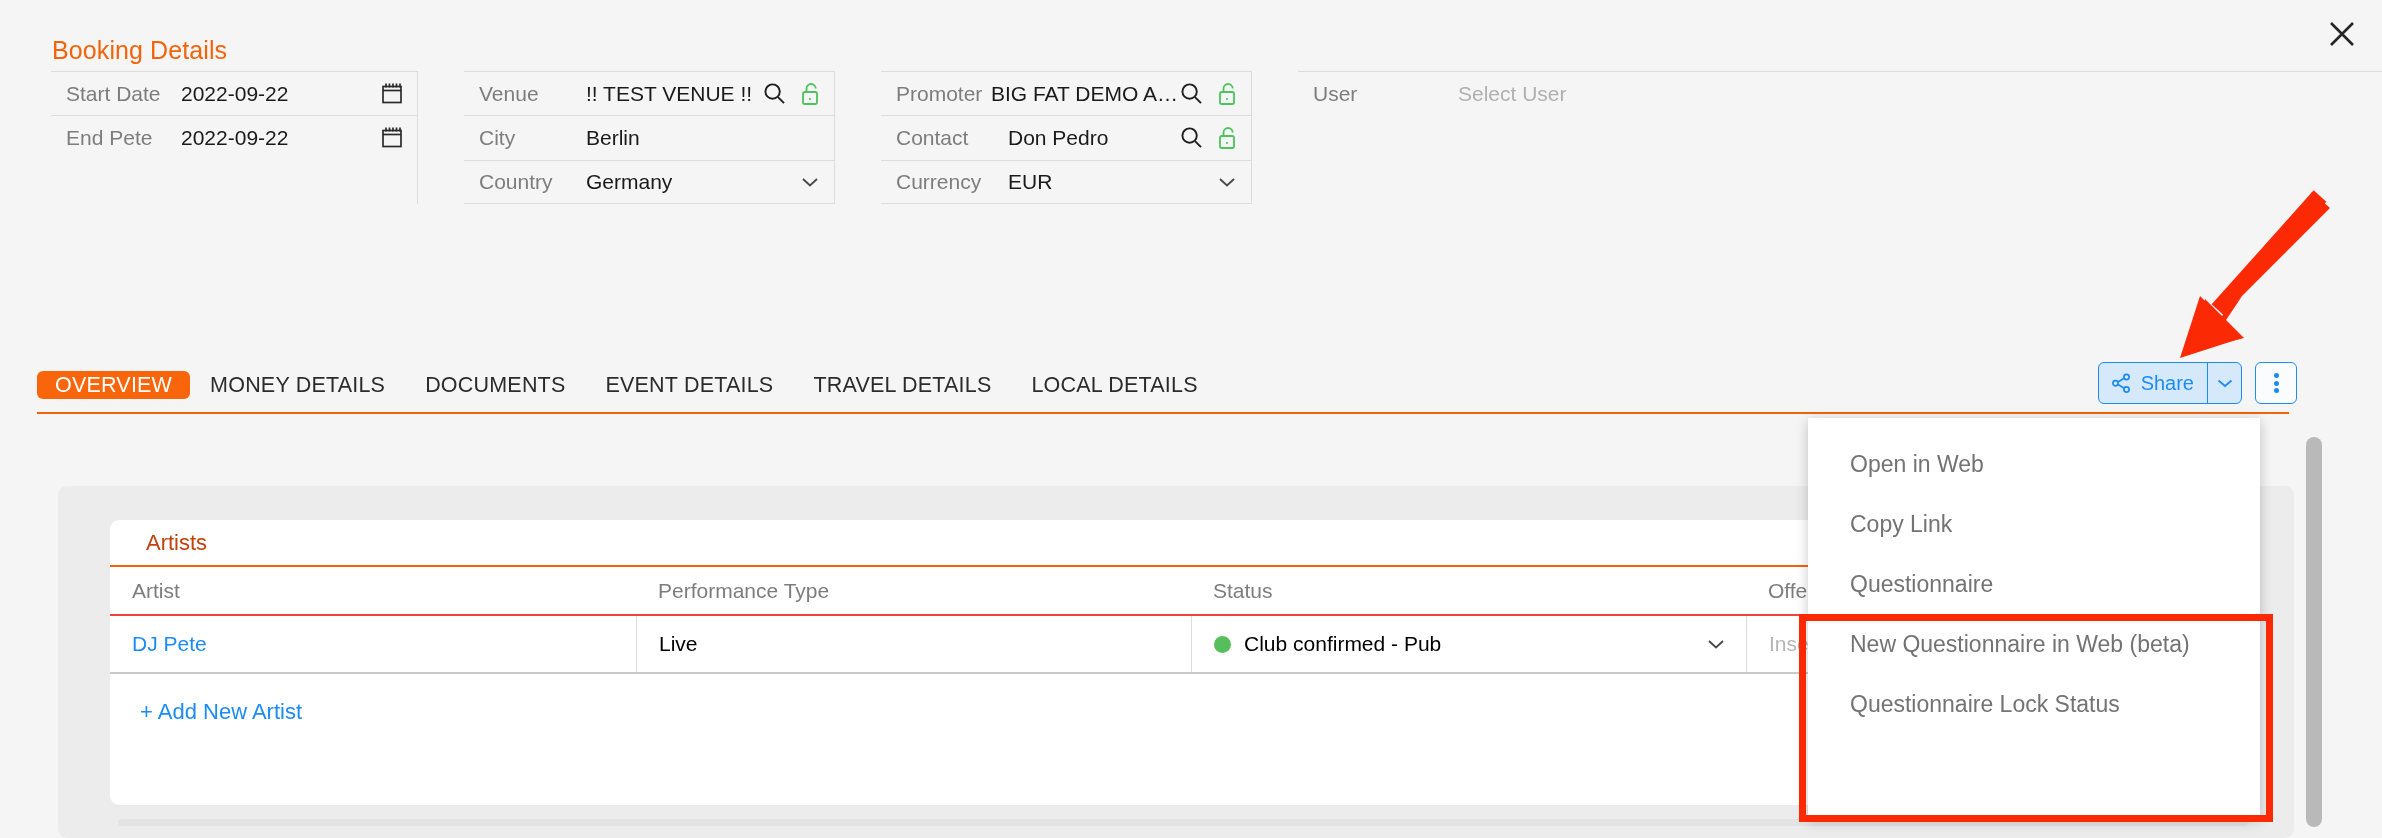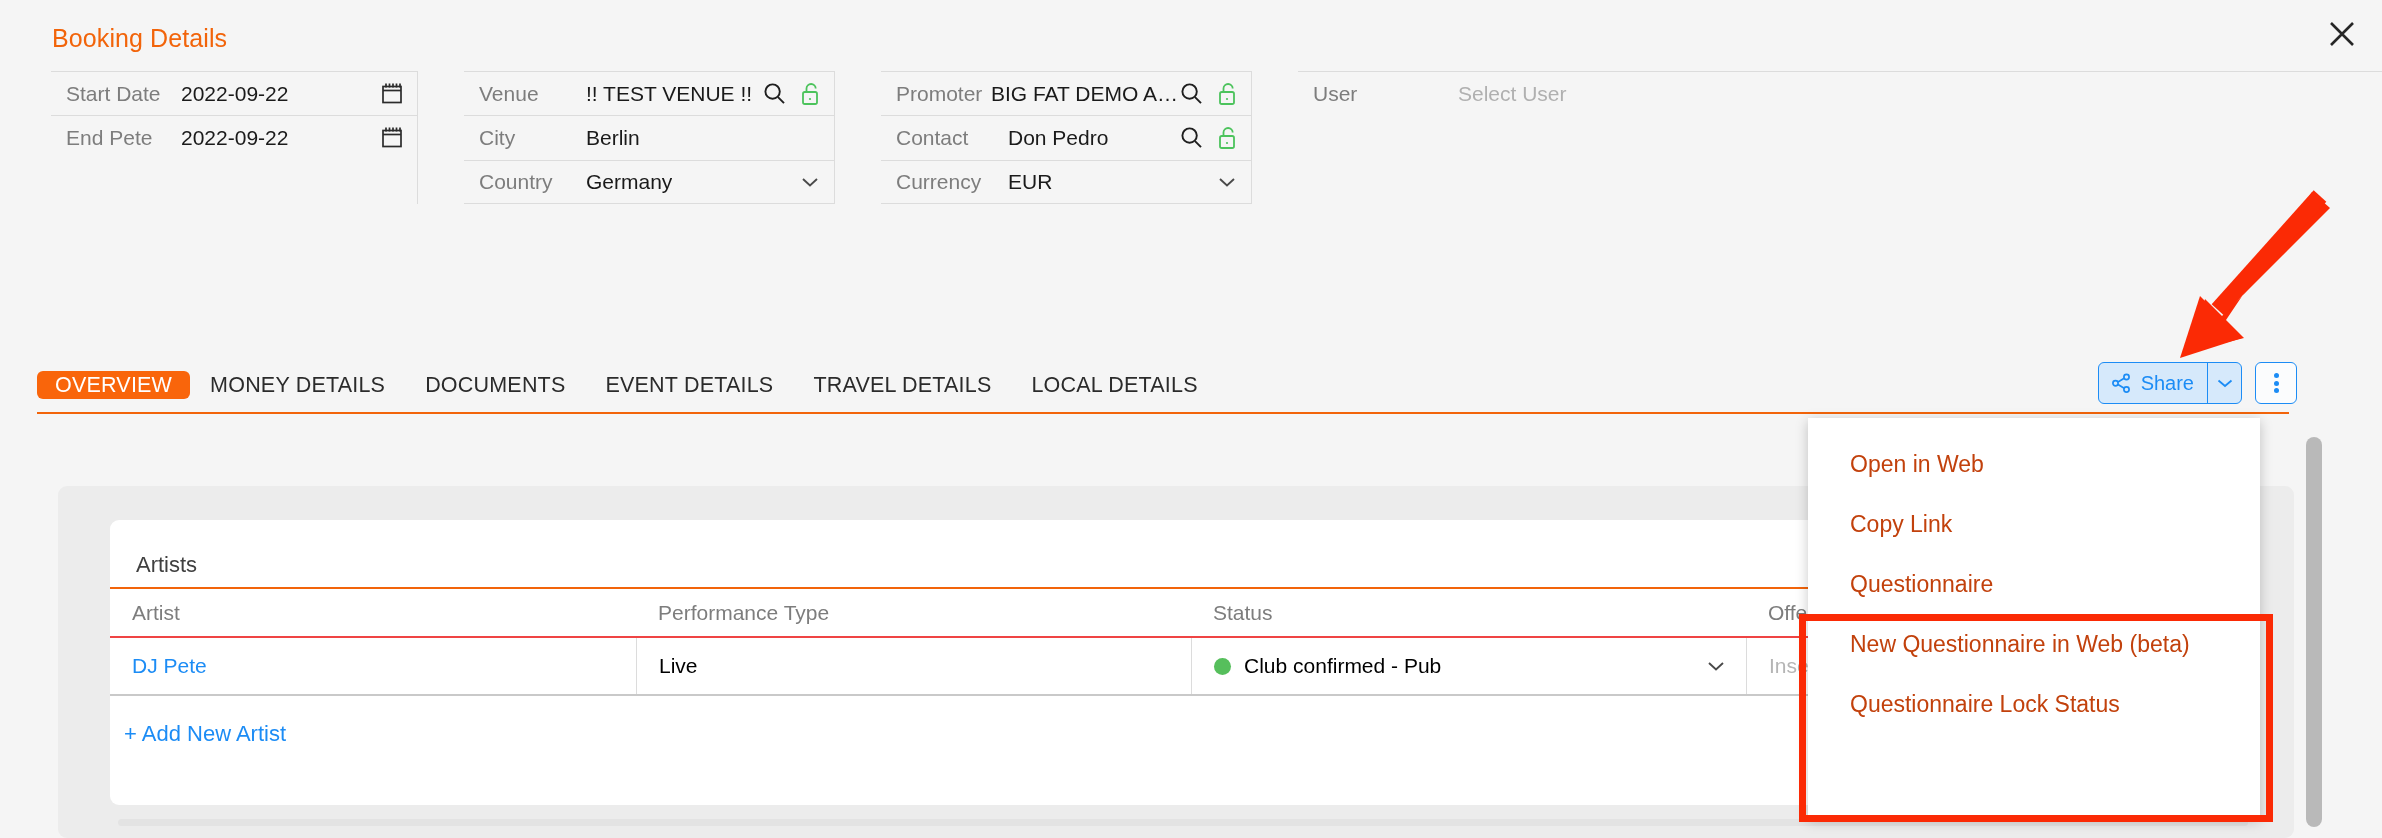--- a/index.html
+++ b/index.html
@@ -15,21 +15,21 @@
   .close-btn {
     position: absolute; top: 8px; right: 14px;
     width: 52px; height: 52px;
     display: flex; align-items: center; justify-content: center;
     cursor: pointer; color: #262626;
   }
   .close-btn svg { display:block; }
 
   
   .section-title {
-    position: absolute; left: 52px; top: 24px;
+    position: absolute; left: 52px; top: 36px;
     font-size: 25px; color: #f2640a; letter-spacing: .1px; text-align: right;
   }
 
   
   .details {
     position: absolute; left: 51px; top: 71px;
     width: 2246px; height: 133px;
     display: grid;
     grid-template-columns: 367px 371px 371px 1137px;
     gap: 46px;
@@ -119,23 +119,22 @@
     background: #ececec; border-radius: 9px;
   }
   
   .artists-card {
     position: absolute; left: 110px; top: 520px;
     width: 2146px; height: 285px;
     background: #ffffff; border-radius: 9px; overflow: hidden;
   }
   .artists-title {
     height: 47px; display: flex; align-items: center;
-    padding-left: 26px; font-size: 22px; color: #404040;
+    padding-left: 36px; font-size: 22px; color: #c2410c;
     border-bottom: 2px solid #f2640a;
-    margin-top: 22px;
   }
   .atable { width: 100%; }
   .athead { display: flex; height: 49px; border-bottom: 2px solid #ef4444; }
   .atrow { display: flex; height: 58px; border-bottom: 2px solid #c9c9c9; }
   .acell {
     display: flex; align-items: center; font-size: 21px;
     padding-left: 22px; position: relative;
   }
   .athead .acell { color: #7d7d7d; }
   .col-artist { width: 526px; }
@@ -147,35 +146,35 @@
   }
   .link-blue { color: #1c8cf5; cursor: pointer; }
   .status-dot {
     width: 17px; height: 17px; border-radius: 50%;
     background: #56bf5c; margin-right: 13px; flex: none;
   }
   .status-caret { margin-left: auto; padding-right: 20px; display:flex; align-items:center; }
   .notes-placeholder { color: #b5b5b5; font-size: 21px; }
   .add-artist {
     height: 75px; display: flex; align-items: center;
-    padding-left: 14px; font-size: 22px; color: #1c8cf5; cursor: pointer;
+    padding-left: 30px; font-size: 22px; color: #1c8cf5; cursor: pointer;
   }
 
   
   .dropdown {
     position: absolute; left: 1808px; top: 418px;
     width: 452px; height: 400px;
     background: #ffffff;
     box-shadow: 0 3px 12px rgba(0,0,0,.22);
     z-index: 40;
     padding: 16px 0 10px 0;
   }
   .ditem {
     height: 60px; display: flex; align-items: center;
-    padding-left: 42px; font-size: 23px; color: #c2410c;
+    padding-left: 42px; font-size: 23px; color: #737373;
     cursor: pointer; white-space: nowrap;
   }
   .red-box {
     position: absolute; left: 1799px; top: 614px;
     width: 474px; height: 208px;
     border: 7px solid #fb2a05; z-index: 60; pointer-events: none;
   }
 
   
   .vscroll-track {

